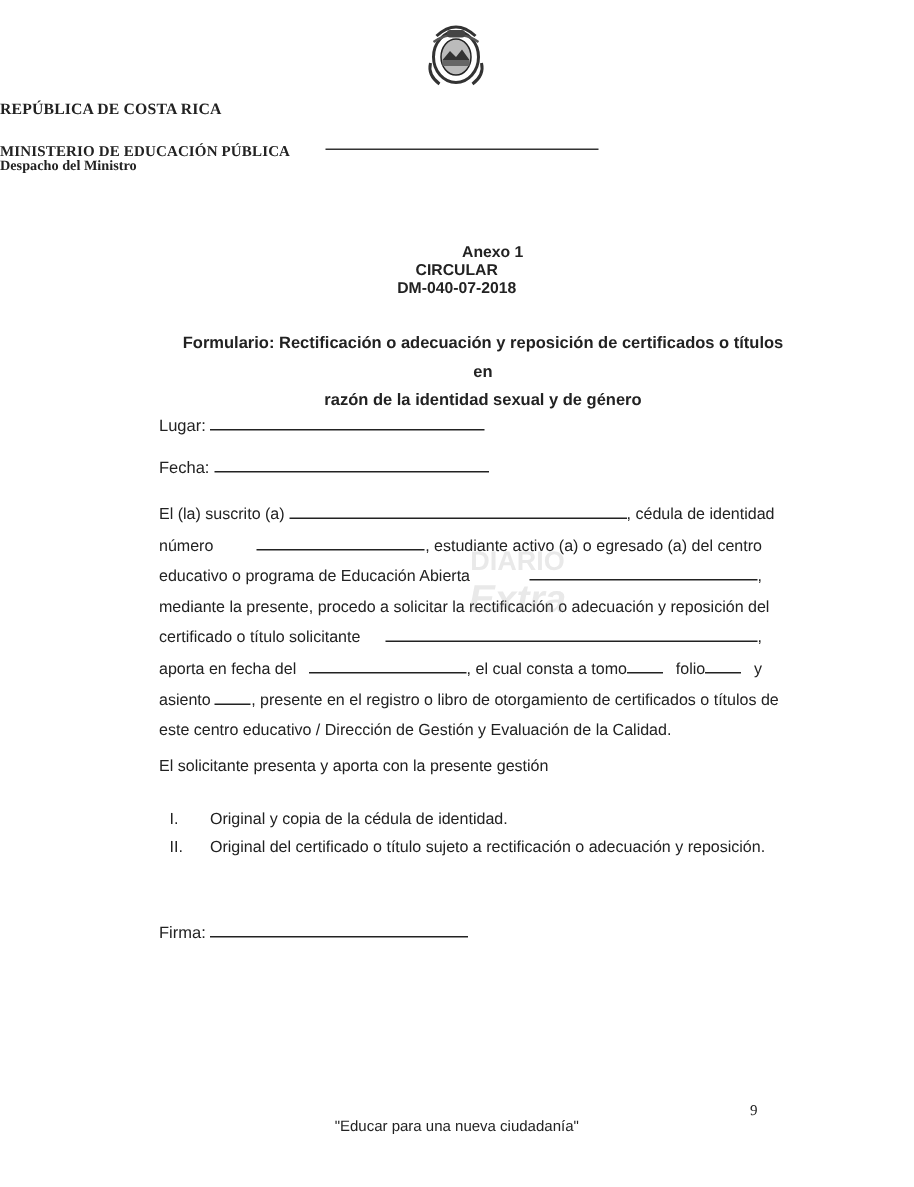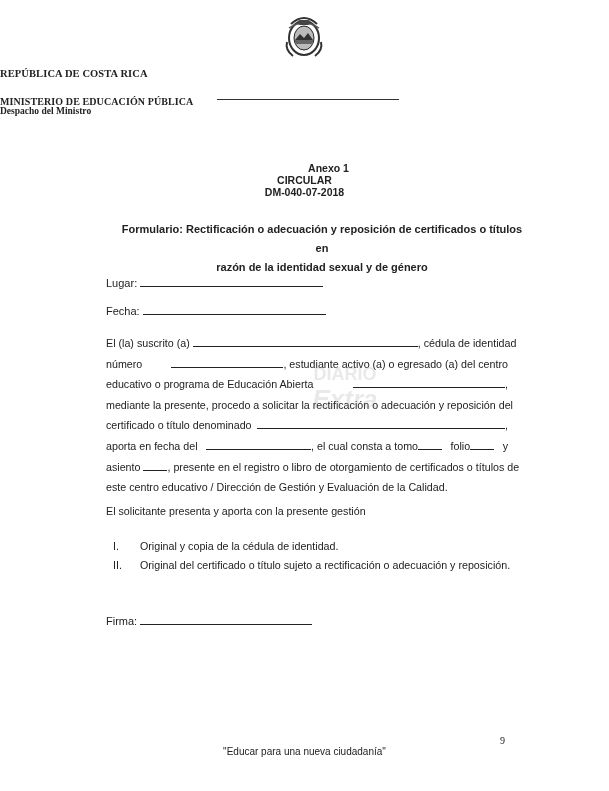--- a/index.html
+++ b/index.html
@@ -90,21 +90,21 @@
       <span><span class="blank" style="width:112px;"></span><span>, estudiante activo (a) o egresado (a) del centro</span></span>
     </div>
     <div class="pline">
       <span>educativo o programa de Educación Abierta</span>
       <span><span class="blank" style="width:152px;"></span><span>,</span></span>
     </div>
     <div class="pline">
       <span>mediante la presente, procedo a solicitar la rectificación o adecuación y reposición  del</span>
     </div>
     <div class="pline">
-      <span>certificado o título denominado</span>
+      <span>certificado o título solicitante</span>
       <span><span class="blank" style="width:248px;"></span><span>,</span></span>
     </div>
     <div class="pline">
       <span>aporta en fecha del</span>
       <span><span class="blank" style="width:105px;"></span><span>, el cual consta a tomo</span><span class="blank" style="width:24px;"></span></span>
       <span><span>folio</span><span class="blank" style="width:24px;"></span></span>
       <span>y</span>
     </div>
     <div class="pline">
       <span><span>asiento</span> <span class="blank" style="width:24px;"></span><span>, presente en el registro o libro de otorgamiento de certificados o títulos de</span></span>

